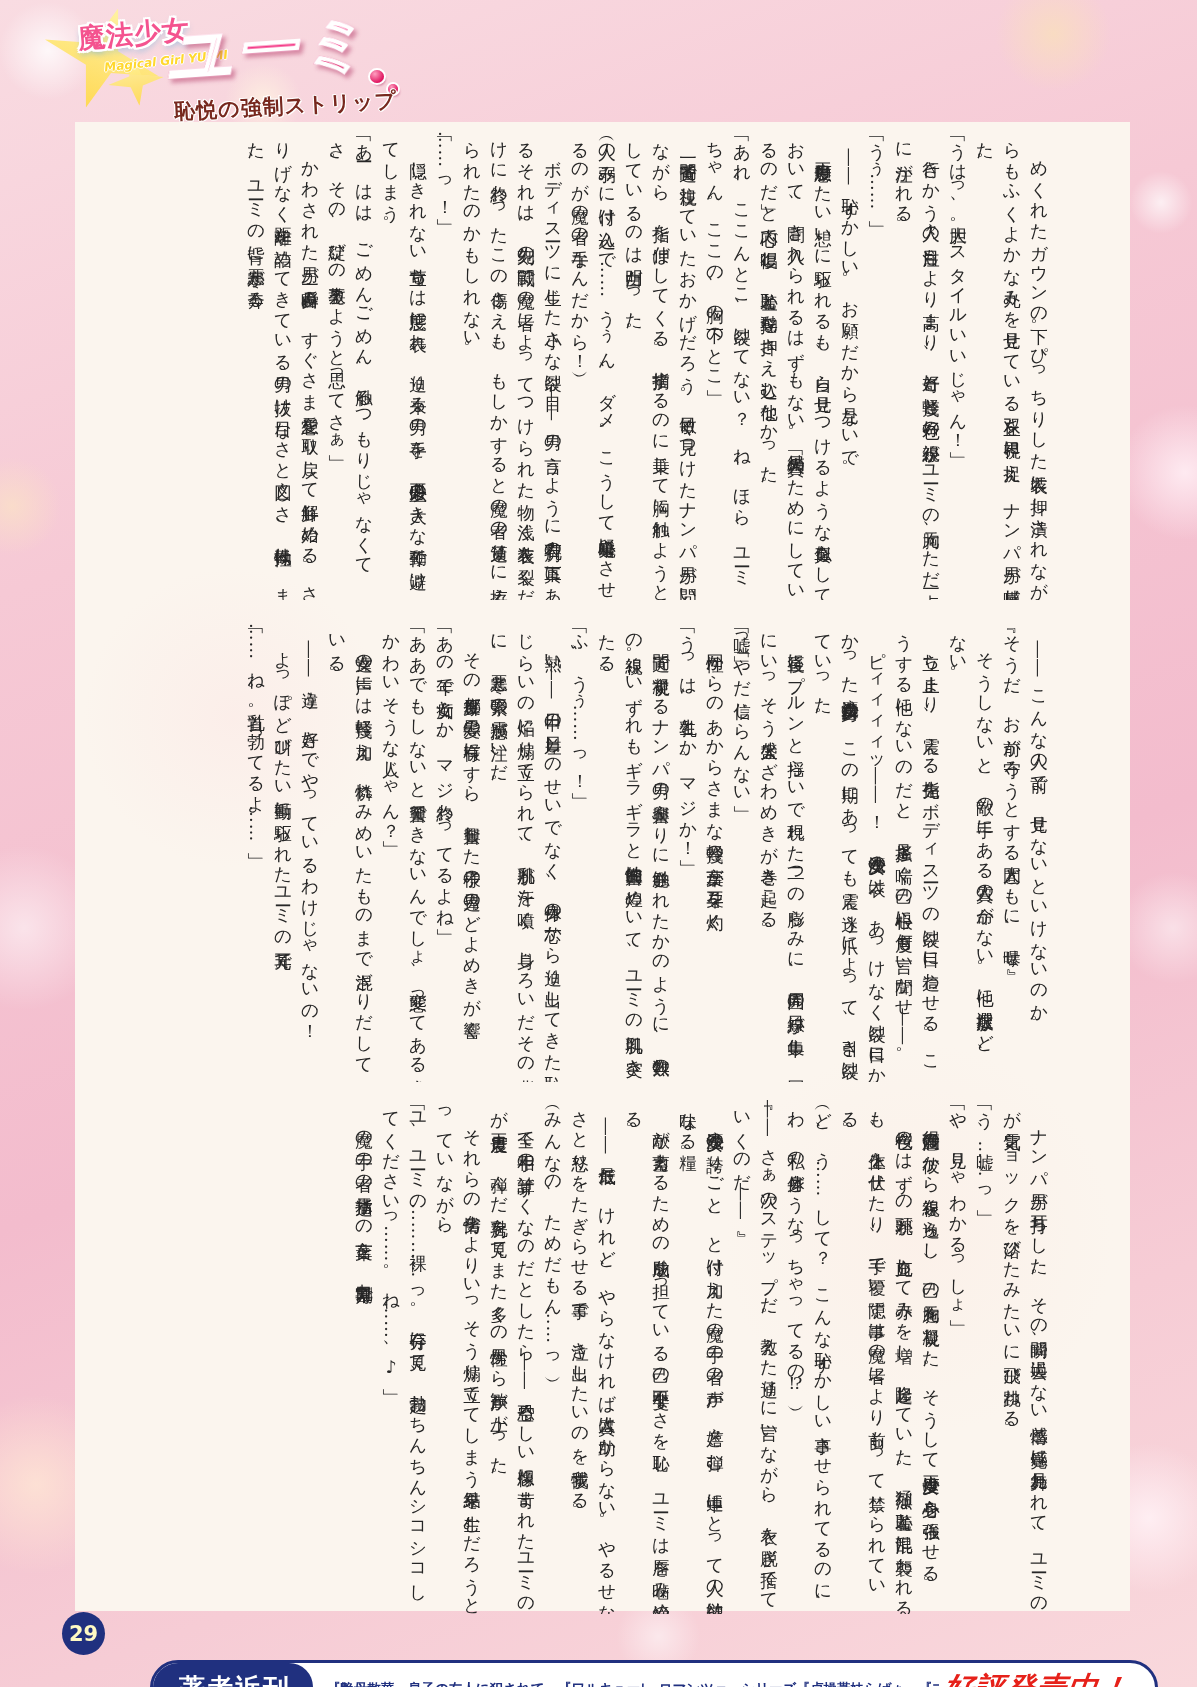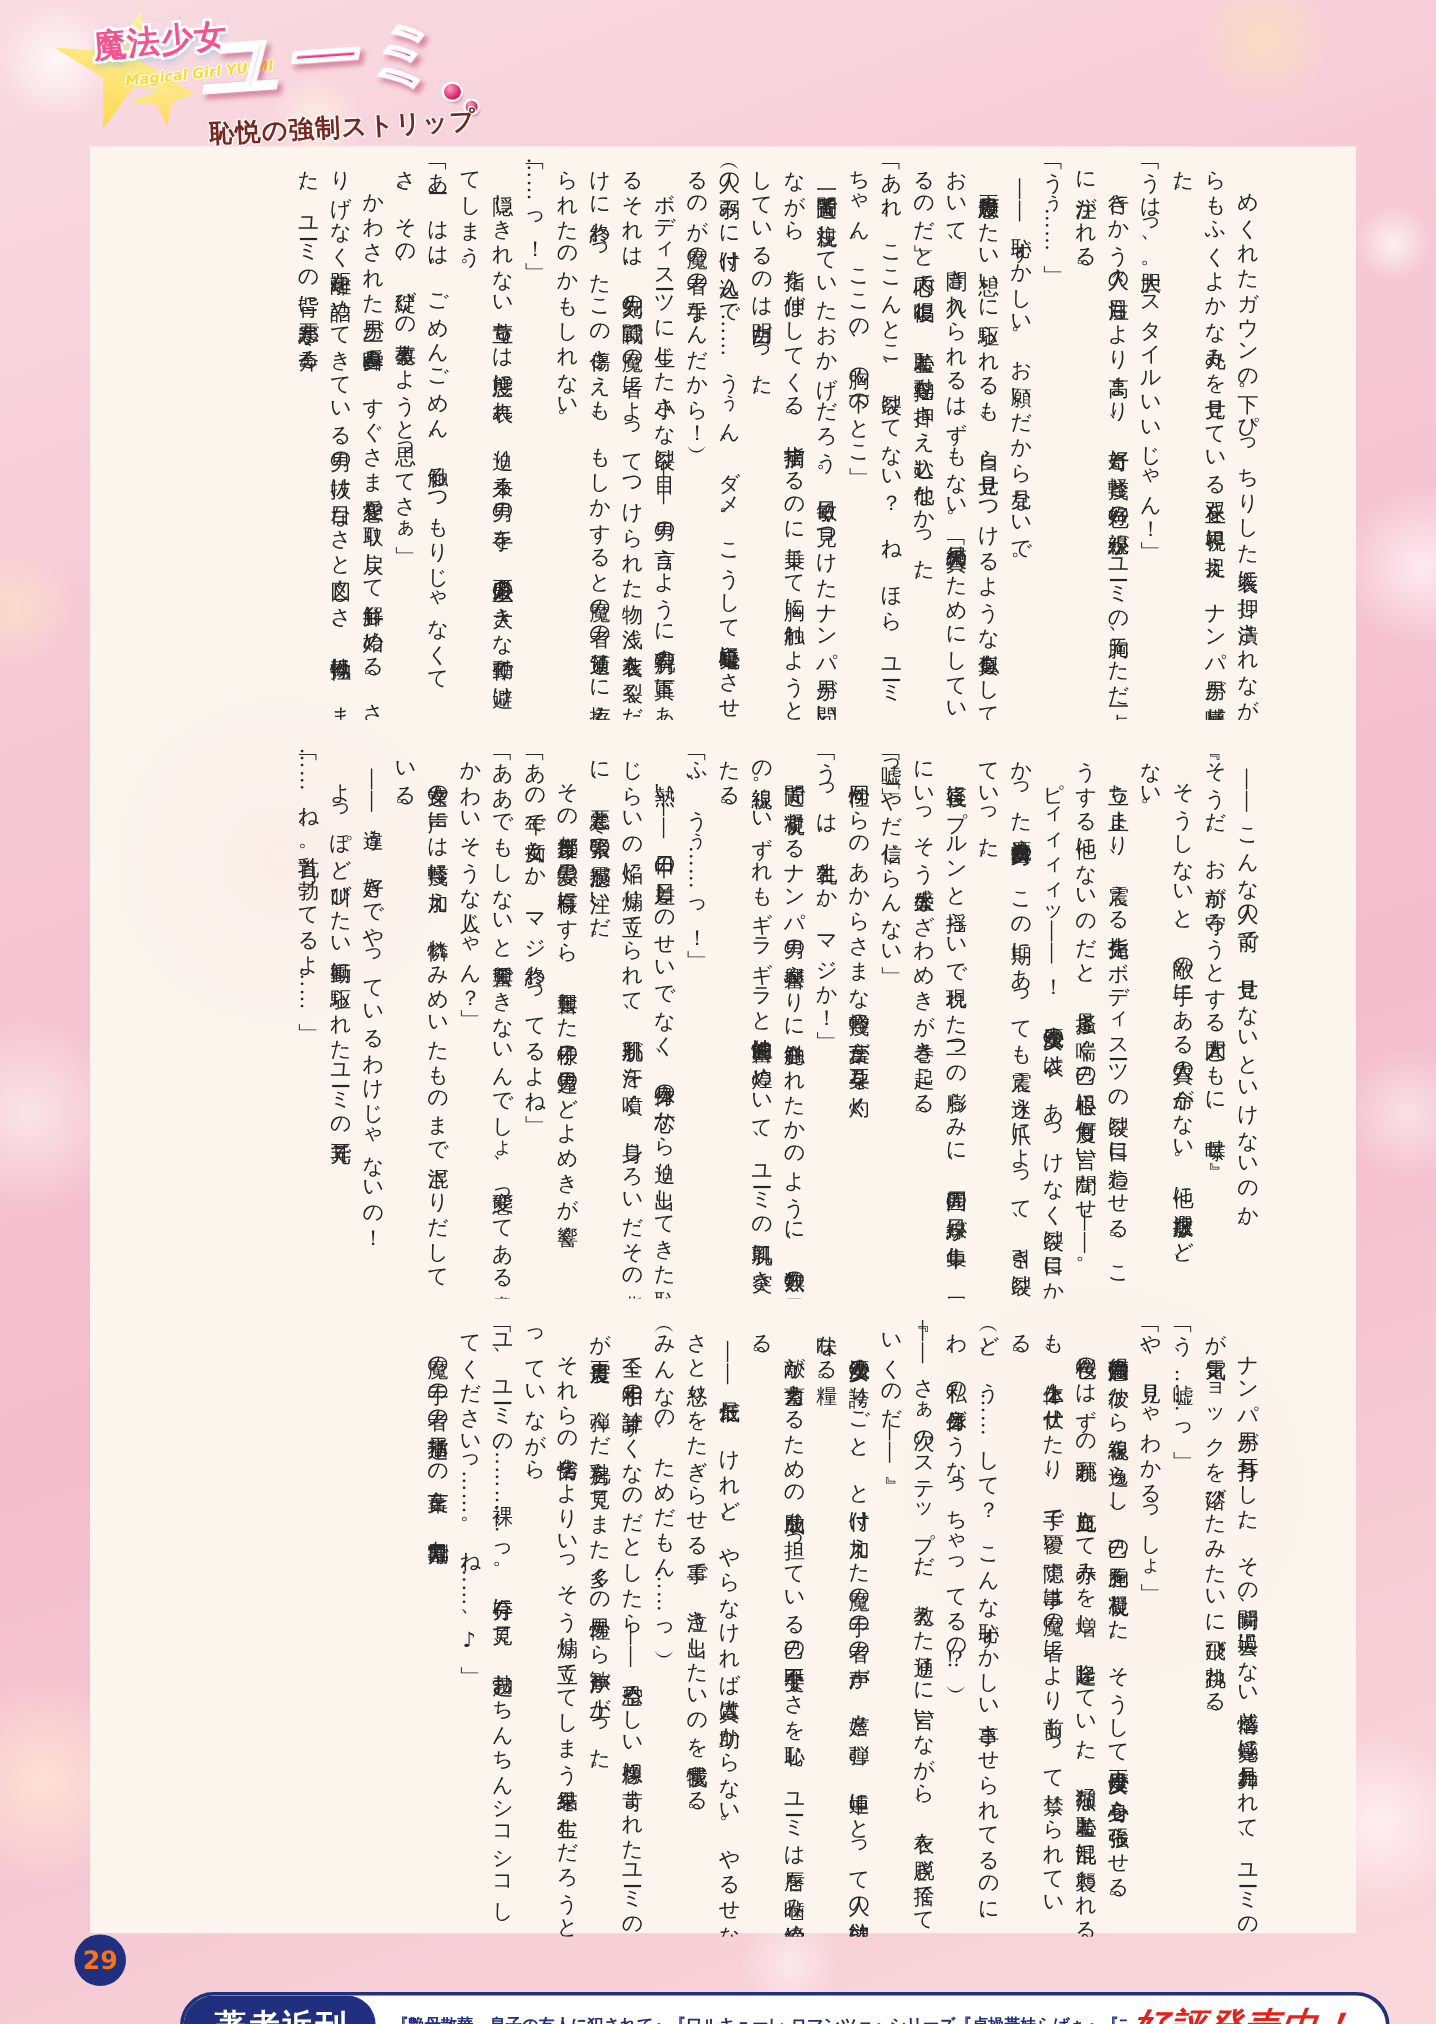--- a/index.html
+++ b/index.html
@@ -80,21 +80,21 @@
     width:100%;overflow:hidden;
     font-size:17.5px;line-height:27px;letter-spacing:1px;color:#262626;
   }
   .tblock p{margin:0;padding:0;}
   .tb1{height:470px;margin-bottom:22px;}
   .tb2{height:460px;margin-bottom:17px;}
   .tb3{height:515px;}
   
   .page-num{
     position:absolute;left:62px;top:1612px;width:43px;height:43px;border-radius:50%;
-    background:#20307f;color:#f97316;display:flex;align-items:center;justify-content:center;
+    background:#20307f;color:#fef9c3;display:flex;align-items:center;justify-content:center;
     font-family:"DejaVu Sans","Liberation Sans",sans-serif;font-size:21px;font-weight:bold;z-index:6;
   }
   .pub-bar{
     position:absolute;left:150px;top:1660px;width:1008px;height:56px;
     background:#fff;border:3px solid #20307f;border-radius:30px;
     box-sizing:border-box;display:flex;align-items:stretch;overflow:hidden;z-index:5;text-align:right;
   }
   .pub-label{
     background:#20307f;color:#fff;display:flex;align-items:center;justify-content:center;
     font-family:"DejaVu Sans","Liberation Sans",sans-serif;font-weight:bold;

